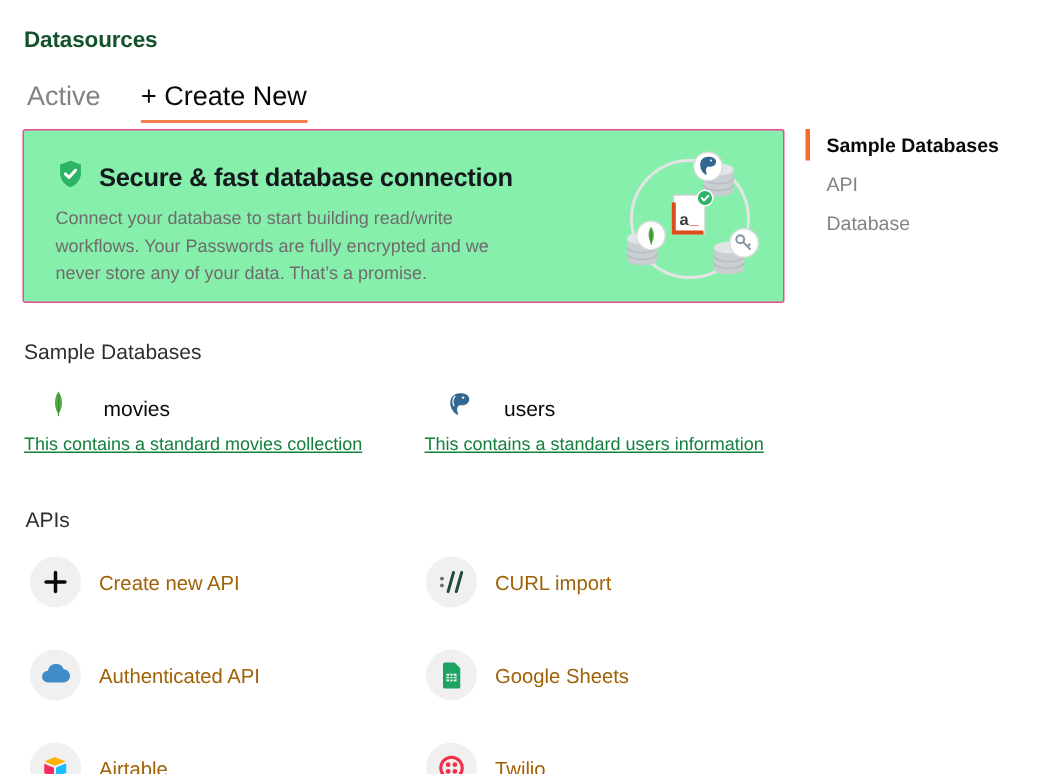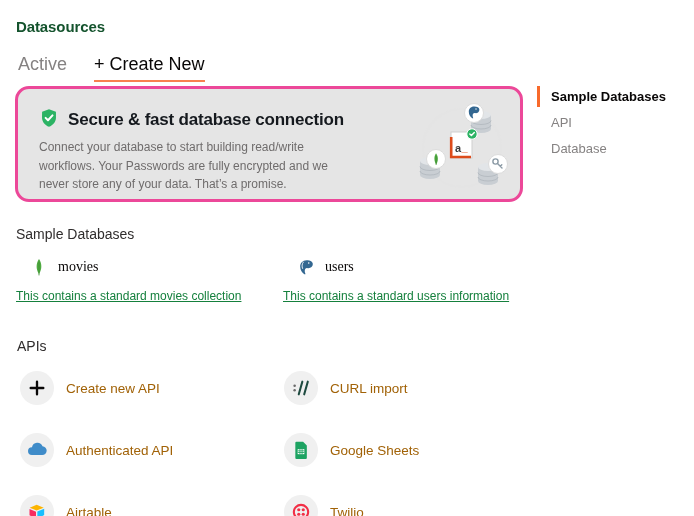--- a/index.html
+++ b/index.html
@@ -12,41 +12,41 @@
   .page-title {
     position:absolute; left:16px; top:18px;
     font-size:15px; font-weight:600; color:#14532d; letter-spacing:-0.1px;
   }
   .tabs { position:absolute; left:18px; top:54px; display:flex; gap:27px; }
   .tab { font-size:18px; color:#858282; padding-bottom:5px; border-bottom:2px solid transparent; cursor:pointer; }
   .tab.active { color:#090707; font-weight:500; border-bottom-color:#f8804f; }
 
   .banner {
     position:absolute; left:15px; top:86px; width:508px; height:116px;
-    border:3px solid #ec4899; border-radius:14px; background:#e5e5e5;
+    border:1px solid #ec4899; border-radius:2px; background:#86efac;
   }
   .banner-head { position:absolute; left:21px; top:19px; display:flex; align-items:center; gap:9px; }
   .banner-heading { font-size:17px; font-weight:700; color:#15191e; letter-spacing:-0.2px; }
   .banner-body {
     position:absolute; left:21px; top:49px; width:298px;
     font-size:12px; line-height:18.5px; color:#6f6c6c;
   }
   .illus { position:absolute; left:396px; top:7px; }
 
   .side-nav { position:absolute; left:537px; top:86px; width:157px; }
   .nav-item {
     font-size:13px; color:#858282; padding:3px 0 3px 11px; margin-bottom:5px;
     border-left:3px solid transparent; cursor:pointer; white-space:nowrap;
   }
   .nav-item.selected { color:#090707; font-weight:700; border-left-color:#f86a2b; }
 
   .section-h { position:absolute; font-size:14px; font-weight:500; color:#302d2d; }
 
   .sample-item { position:absolute; top:254px; width:255px; cursor:pointer; }
-  .sample-head { display:flex; align-items:center; gap:9px; padding-left:13px; height:26px;font-family:Liberation Serif, serif; }
+  .sample-head { display:flex; align-items:flex-end; gap:20px; padding-left:13px; height:26px; }
   .sample-iconbox { width:20px; height:22px; display:flex; align-items:center; justify-content:center; }
   .sample-label { font-size:14px; font-weight:500; color:#090707; }
   .sample-desc { margin-top:9px; font-size:12px; color:#15803d;text-decoration:underline; }
 
   .api-item { position:absolute; display:flex; align-items:center; gap:12px; cursor:pointer; }
   .api-icon {
     width:34px; height:34px; border-radius:50%; background:#f0f0f0;
     display:flex; align-items:center; justify-content:center; flex:0 0 auto;
   }
   .api-label { font-size:13.5px; font-weight:500; color:#a16207; }

